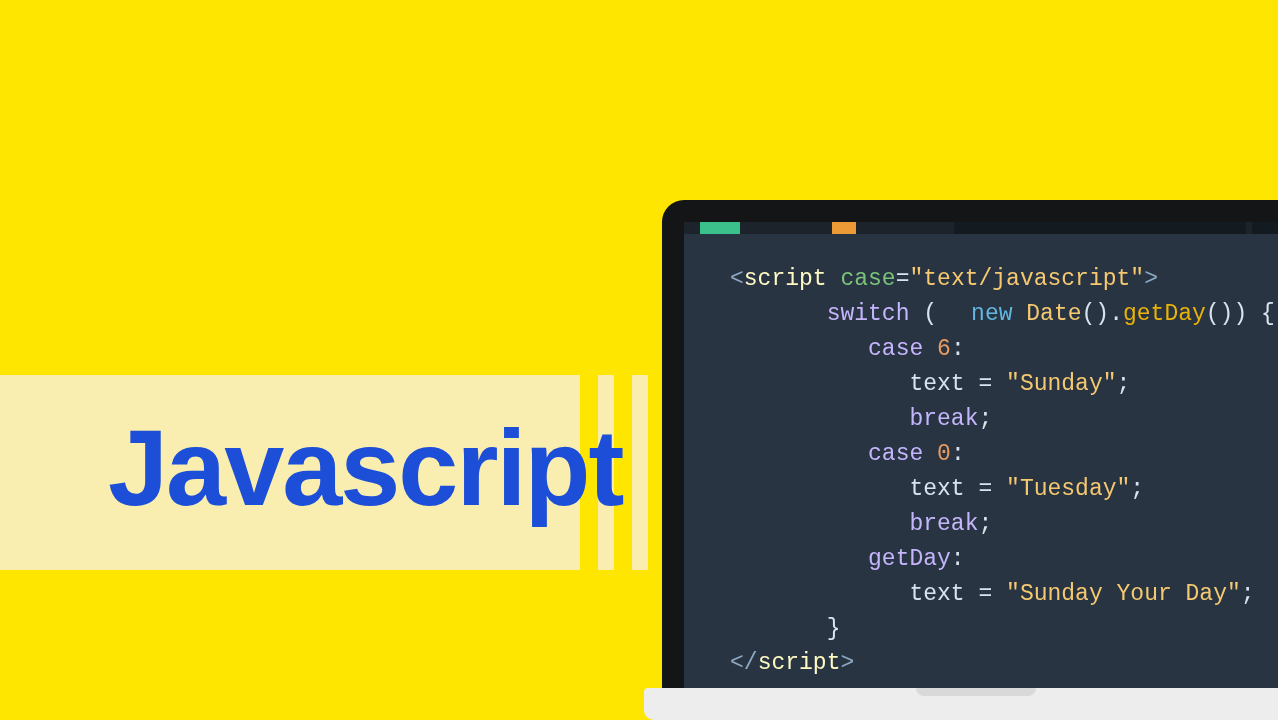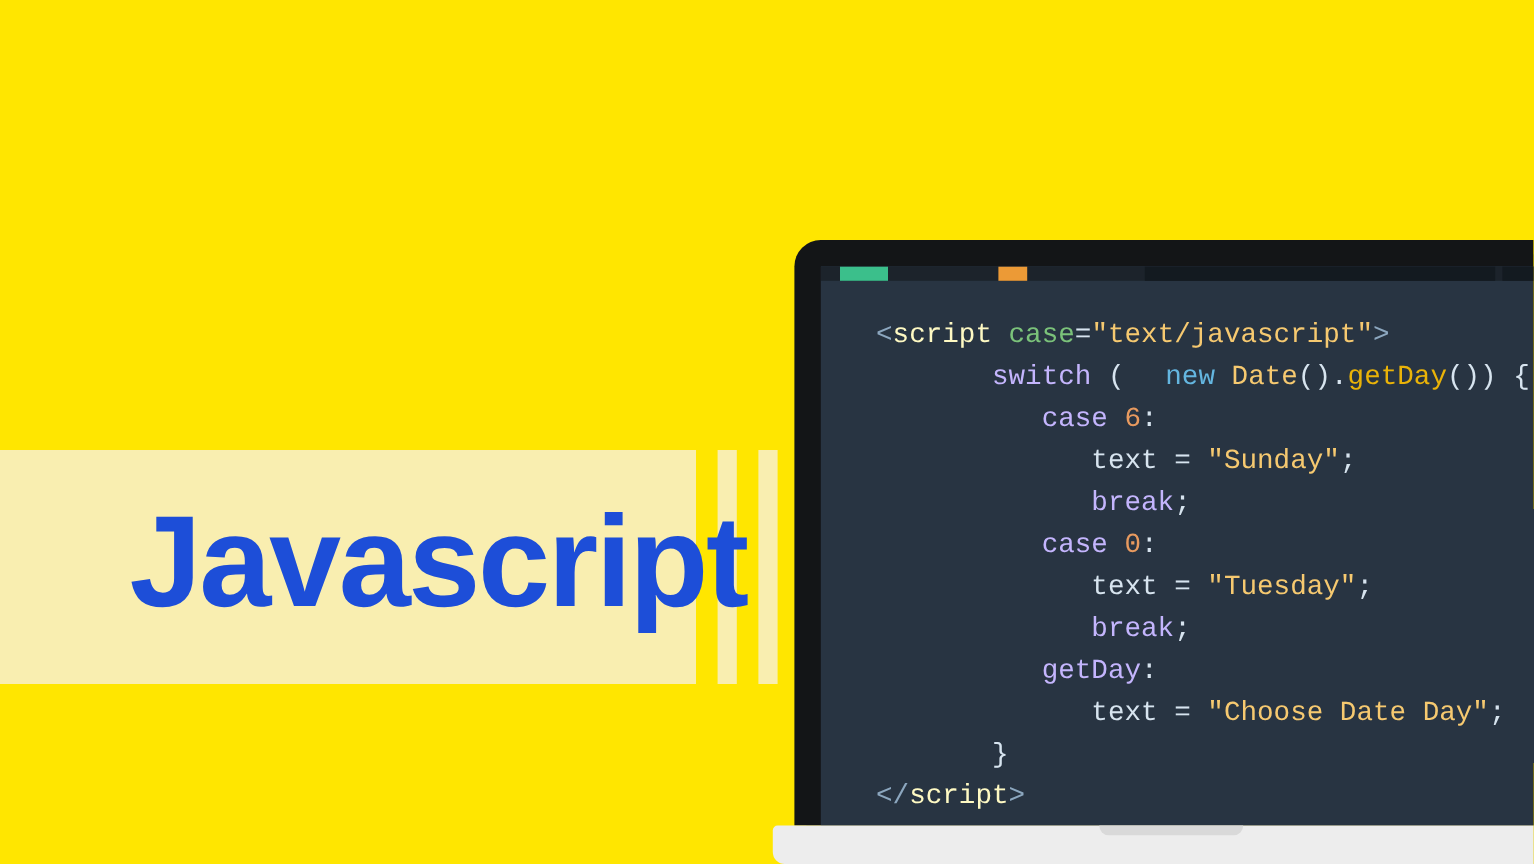--- a/index.html
+++ b/index.html
@@ -144,19 +144,19 @@
       </div>
       <div class="code"><span class="t-bracket">&lt;</span><span class="t-tag">script</span><span> </span><span class="t-attr">case</span><span class="t-eq">=</span><span class="t-str">"</span><span class="t-str">text/javascript</span><span class="t-str">"</span><span class="t-bracket">&gt;</span>
 <span>       </span><span class="t-kw">switch</span><span> </span><span class="t-op">(</span><span class="t-new">new</span><span> </span><span class="t-class">Date</span><span class="t-op">(</span><span class="t-op">)</span><span class="t-op">.</span><span class="t-func">getDay</span><span class="t-op">(</span><span class="t-op">)</span><span class="t-op">)</span><span> </span><span class="t-op">{</span>
 <span>          </span><span class="t-kw">case</span><span> </span><span class="t-num">6</span><span class="t-op">:</span>
 <span>             </span><span class="t-var">text</span><span> </span><span class="t-op">=</span><span> </span><span class="t-str">"</span><span class="t-str">Sunday</span><span class="t-str">"</span><span class="t-op">;</span>
 <span>             </span><span class="t-kw">break</span><span class="t-op">;</span>
 <span>          </span><span class="t-kw">case</span><span> </span><span class="t-num">0</span><span class="t-op">:</span>
 <span>             </span><span class="t-var">text</span><span> </span><span class="t-op">=</span><span> </span><span class="t-str">"</span><span class="t-str">Tuesday</span><span class="t-str">"</span><span class="t-op">;</span>
 <span>             </span><span class="t-kw">break</span><span class="t-op">;</span>
 <span>          </span><span class="t-kw">getDay</span><span class="t-op">:</span>
-<span>             </span><span class="t-var">text</span><span> </span><span class="t-op">=</span><span> </span><span class="t-str">"</span><span class="t-str">Choose Date Day</span><span class="t-str">"</span><span class="t-op">;</span>
+<span>             </span><span class="t-var">text</span><span> </span><span class="t-op">=</span><span> </span><span class="t-str">"</span><span class="t-str">Sunday Your Day</span><span class="t-str">"</span><span class="t-op">;</span>
 <span>       </span><span class="t-op">}</span>
 <span class="t-bracket">&lt;</span><span class="t-bracket">/</span><span class="t-tag">script</span><span class="t-bracket">&gt;</span></div>
     </div>
   </div>
   <div class="laptop-base"></div>
 </div>
 
 </body></html>

